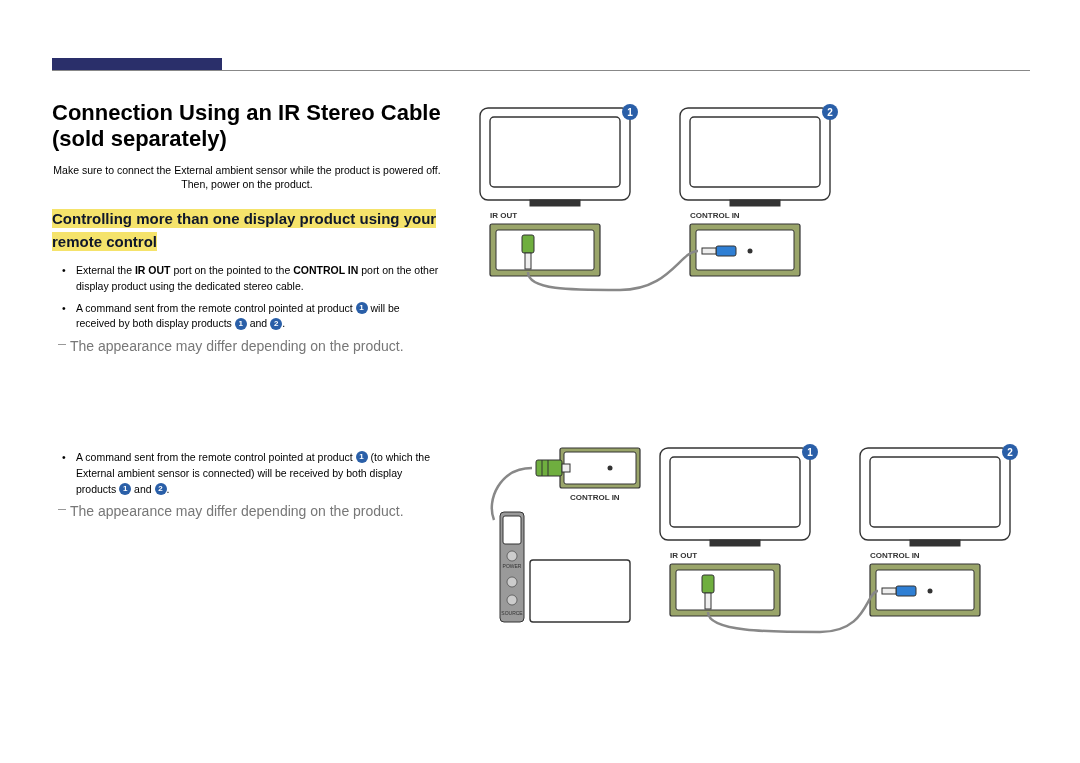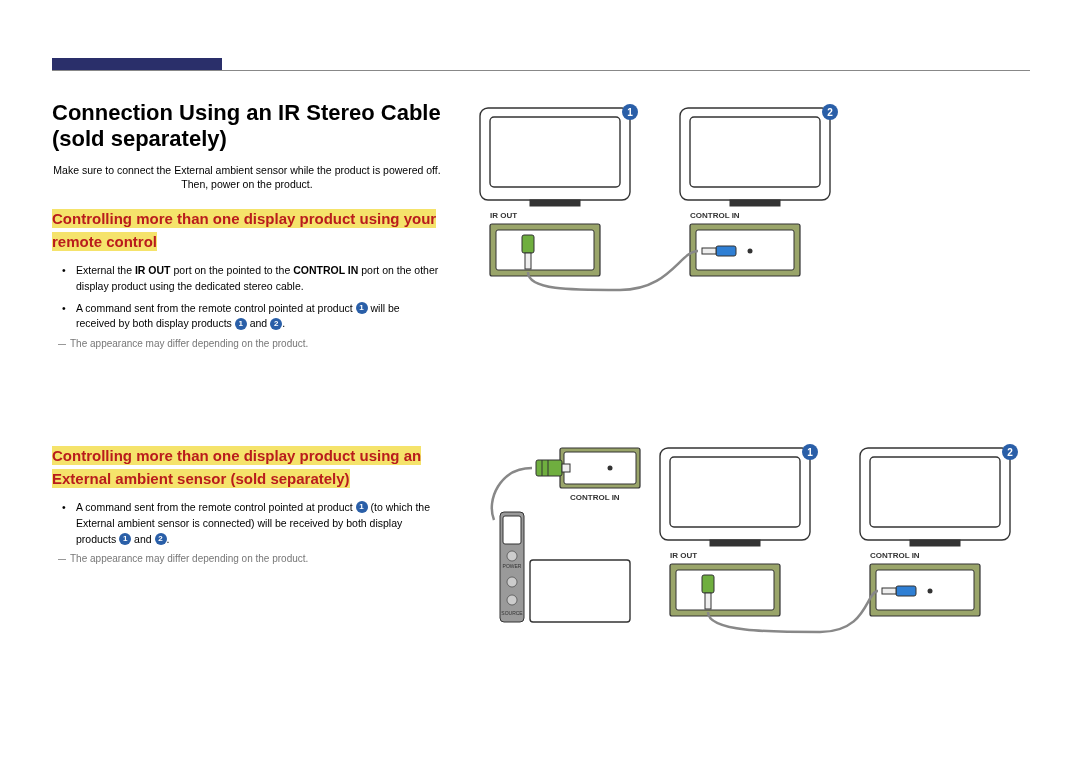--- a/index.html
+++ b/index.html
@@ -21,42 +21,42 @@
     display: flex; gap: 28px; margin-top: 40px;
   }
   .leftcol { width: 410px; }
   .rightcol { flex: 1; }
   h1 {
     font-size: 22px; font-weight: 700; line-height: 1.2;
     margin-bottom: 10px;
   }
   .intro { font-size: 10.5px; line-height: 1.4; margin-bottom: 16px; text-align: center; }
   .subhead {
-    font-size: 15px; font-weight: 700; color: #b91c1c;
+    font-size: 15px; font-weight: 700; color: #0f172a;
     display: inline; line-height: 1.5;
     background: #f5e36b; padding: 1px 0;
     box-decoration-break: clone; -webkit-box-decoration-break: clone;
   }
   .subhead-wrap { margin: 6px 0 10px; max-width: 410px; }
   ul.bullets { list-style: none; padding-left: 24px; margin-bottom: 6px; }
   ul.bullets li {
     position: relative; font-size: 10.5px; line-height: 1.5;
     margin-bottom: 6px;
   }
   ul.bullets li::before {
     content: "•"; position: absolute; left: -14px; top: 0;
   }
   .numcircle {
     display: inline-flex; align-items: center; justify-content: center;
     width: 12px; height: 12px; border-radius: 50%;
     background: #2a5fa8; color: #fff; font-size: 8px; font-weight: 700;
     vertical-align: middle; position: relative; top: -1px;
   }
   .footnote {
-    font-size: 10px; color: #777; margin: 4px 0 16px 6px;
+    font-size: 14px; color: #777; margin: 4px 0 16px 6px;
     position: relative; padding-left: 12px;
   }
   .footnote::before {
     content: ""; position: absolute; left: 0; top: 6px;
     width: 8px; height: 1px; background: #999;
   }
   .section2 { margin-top: 96px; }
 
   svg.diagram { display: block; }
   .monitor-body { fill: #fff; stroke: #333; stroke-width: 1.4; }
@@ -95,23 +95,20 @@
       <li>
         <span>External the </span><strong>IR OUT</strong><span> port on the pointed to the </span><strong>CONTROL IN</strong><span> port on the other display product using the dedicated stereo cable.</span>
       </li>
       <li>
         <span>A command sent from the remote control pointed at product </span><span class="numcircle">1</span><span> will be received by both display products </span><span class="numcircle">1</span><span> and </span><span class="numcircle">2</span><span>.</span>
       </li>
     </ul>
     <div class="footnote">The appearance may differ depending on the product.</div>
 
     <div class="section2">
-      <div class="subhead-wrap">
-        <span class="subhead">Controlling more than one display product using an External ambient sensor (sold separately)</span>
-      </div>
       <ul class="bullets">
         <li>
           <span>A command sent from the remote control pointed at product </span><span class="numcircle">1</span><span> (to which the External ambient sensor is connected) will be received by both display products </span><span class="numcircle">1</span><span> and </span><span class="numcircle">2</span><span>.</span>
         </li>
       </ul>
       <div class="footnote">The appearance may differ depending on the product.</div>
     </div>
   </div>
 
   <div class="rightcol">

